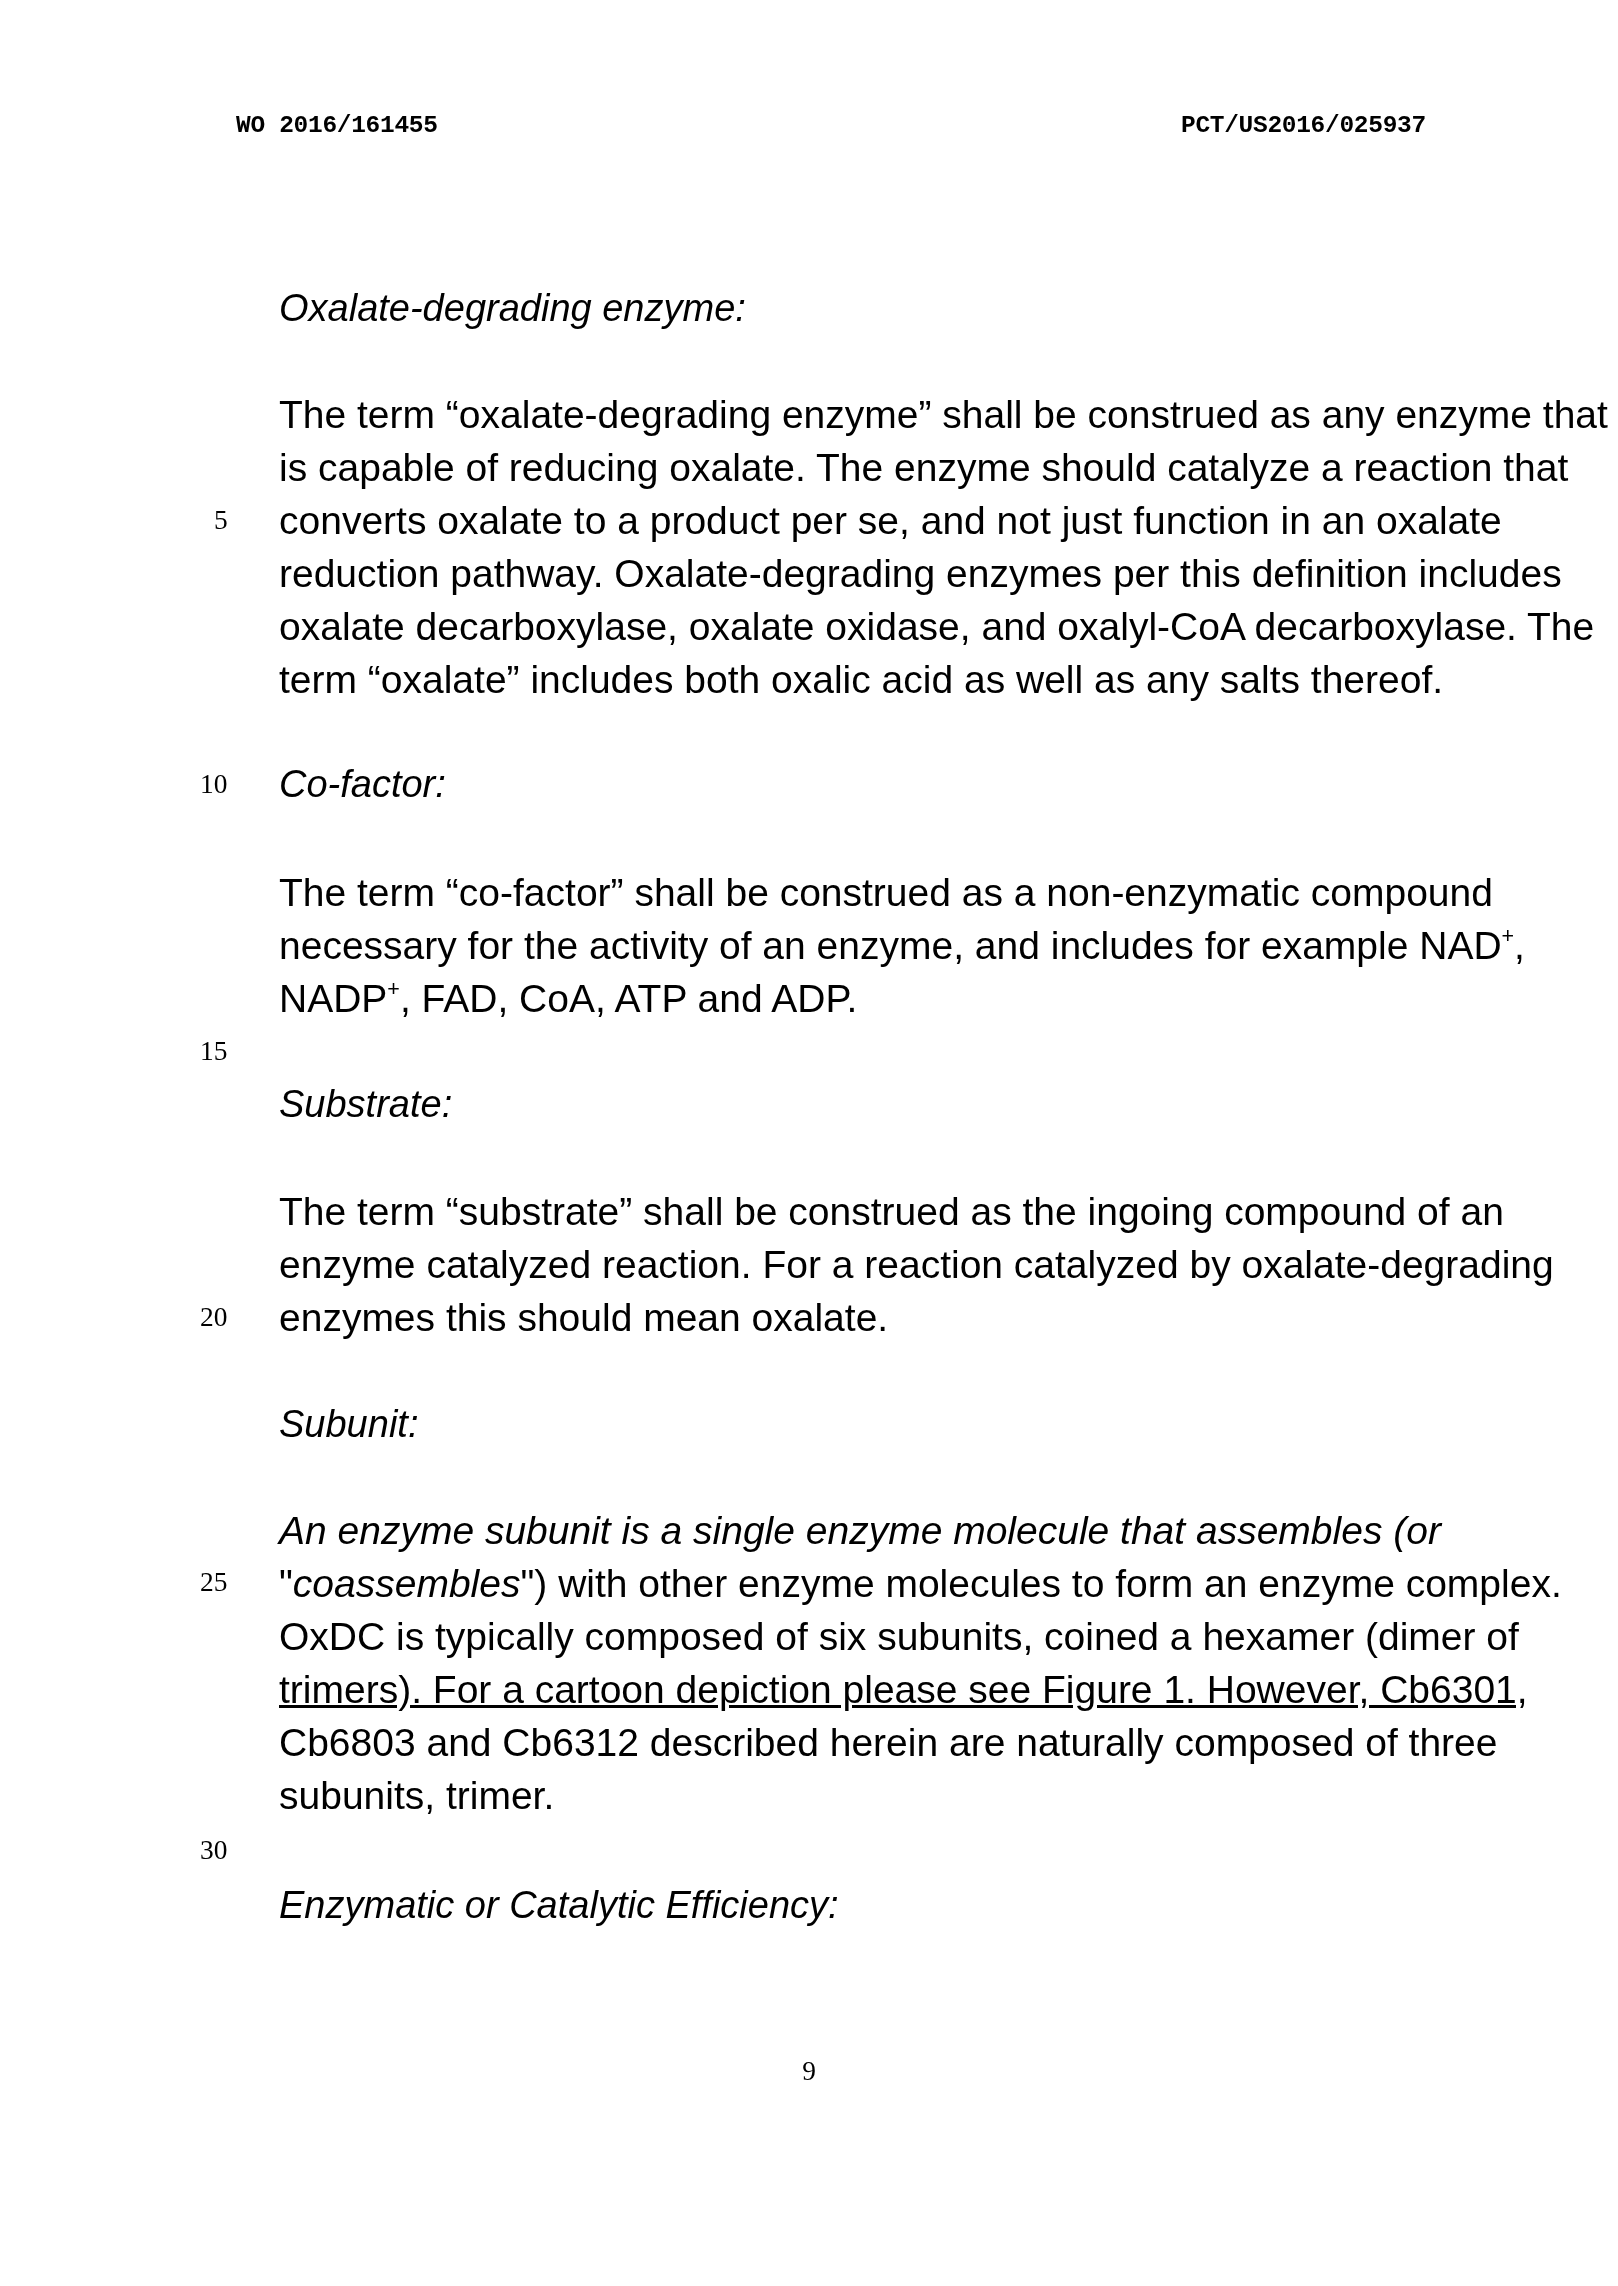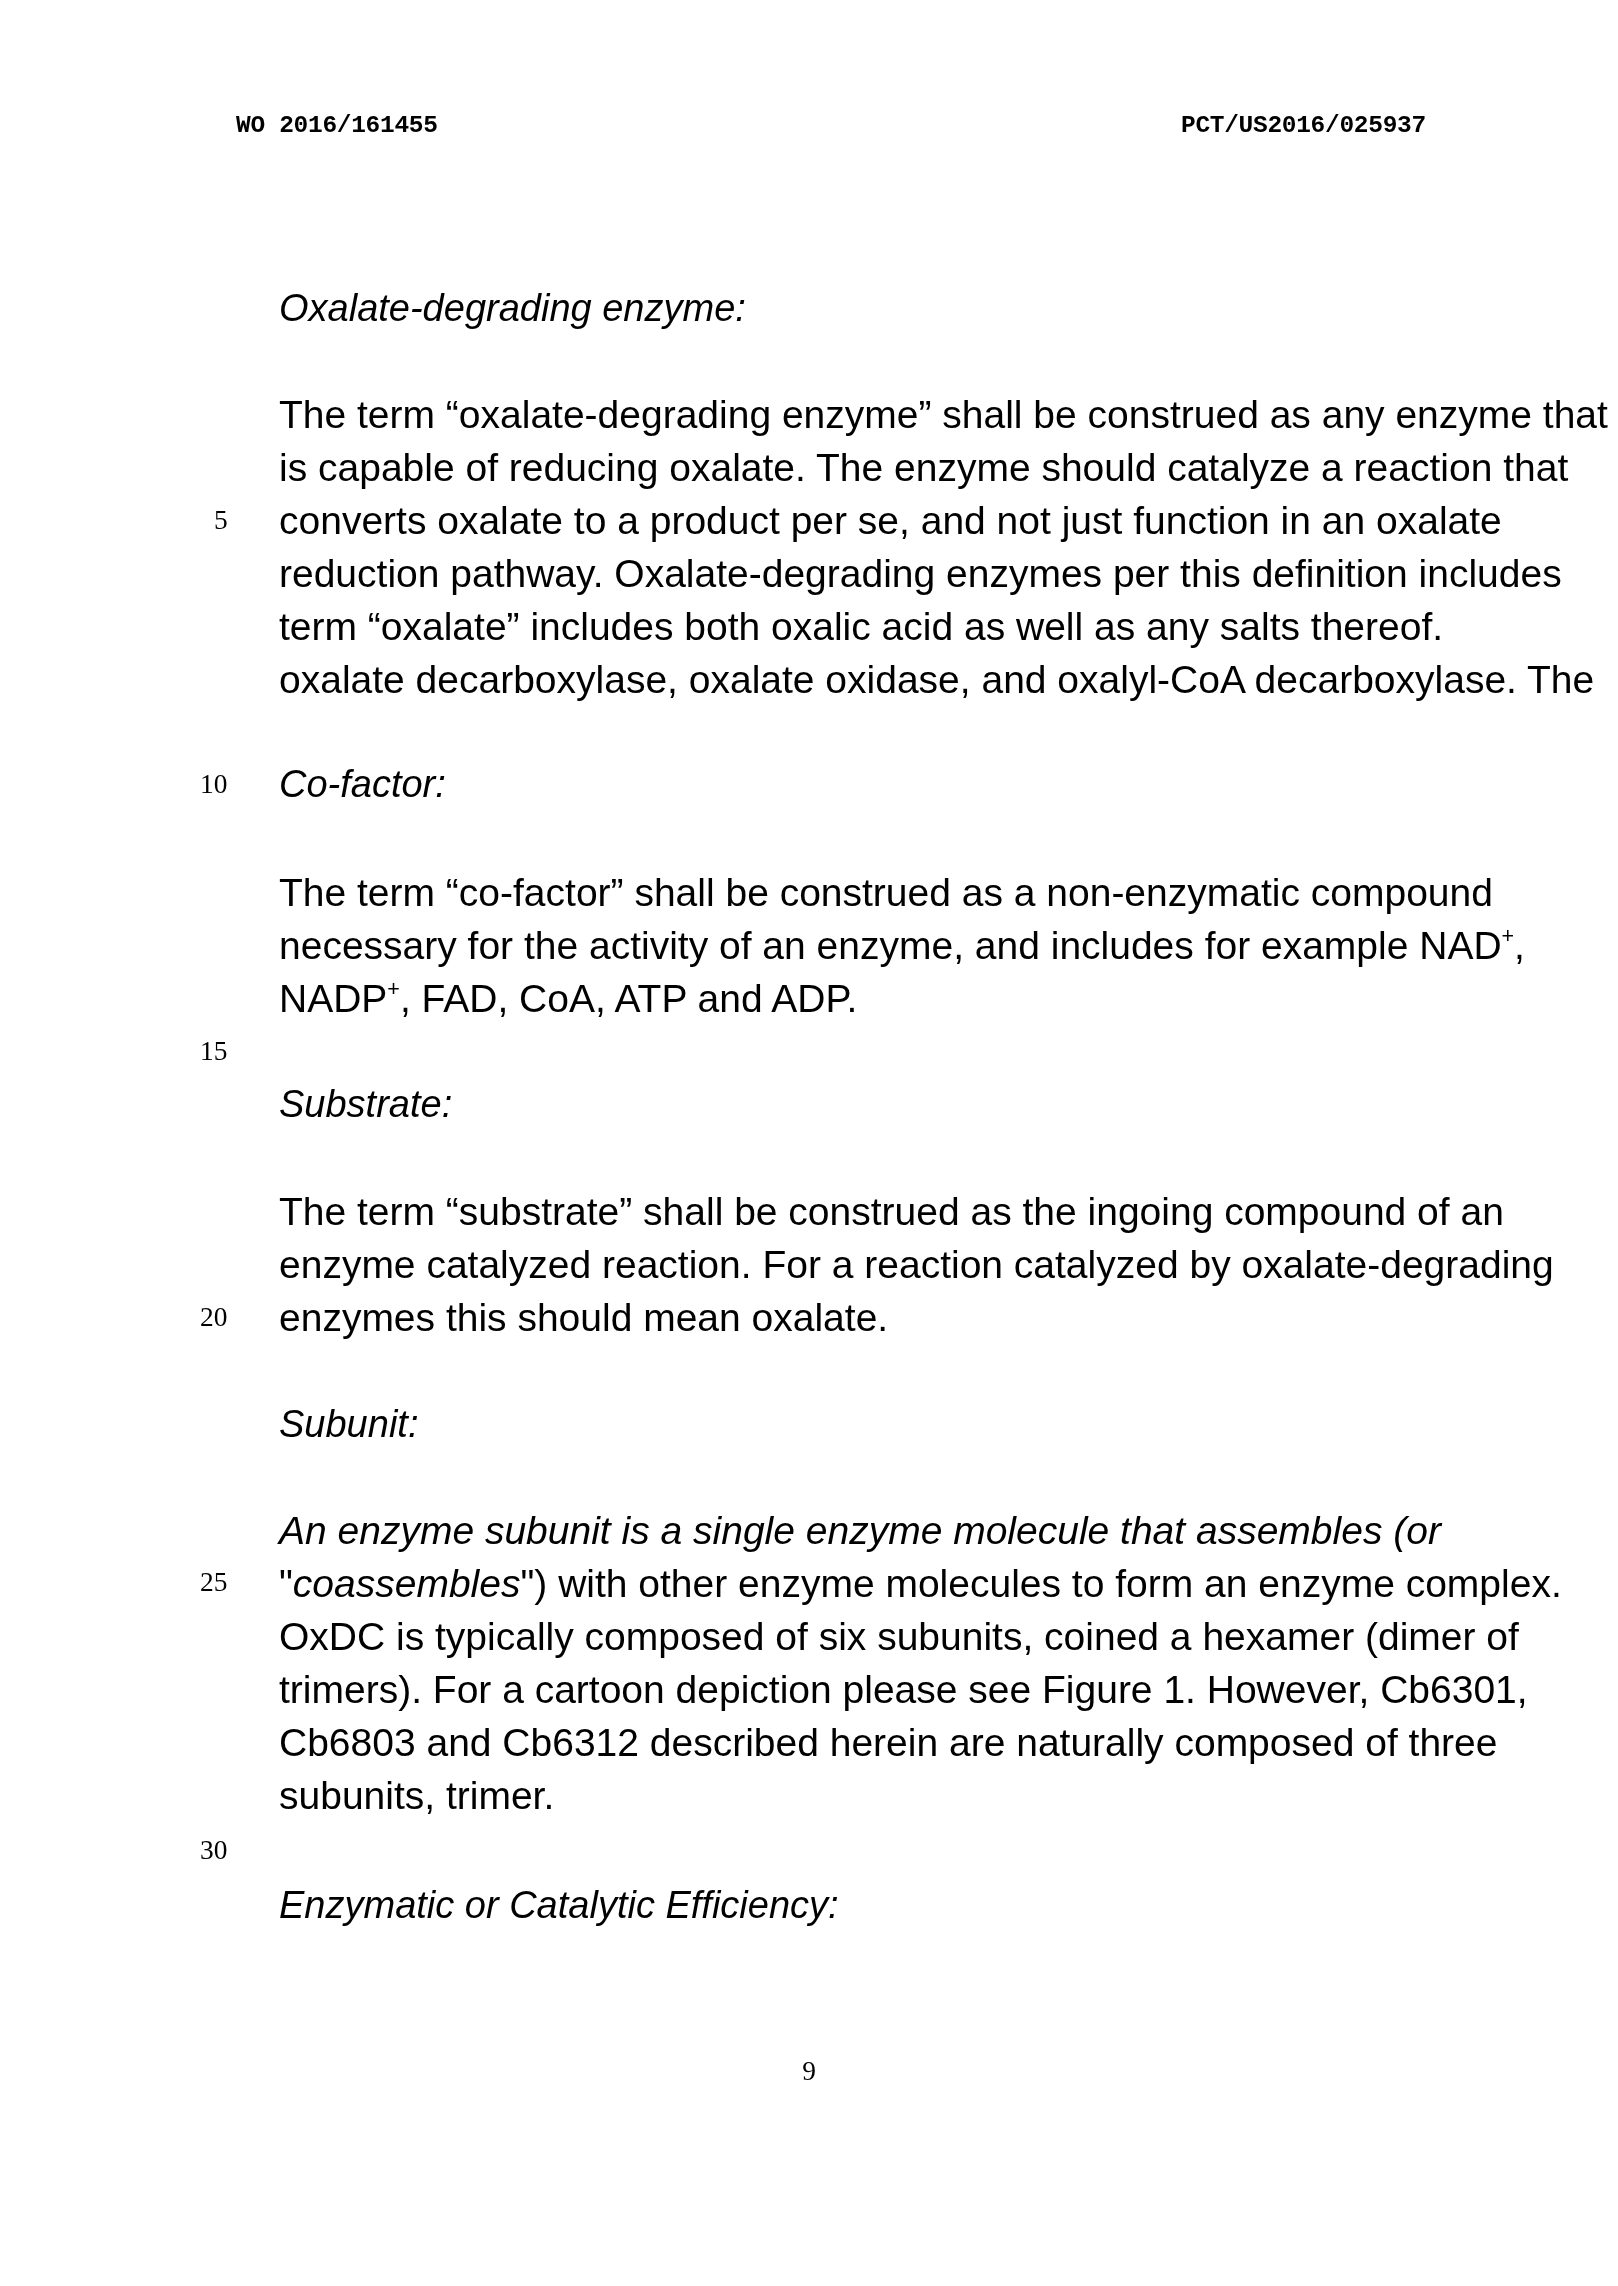--- a/index.html
+++ b/index.html
@@ -21,22 +21,22 @@
 
 <div class="hdr left">WO 2016/161455</div>
 <div class="hdr right">PCT/US2016/025937</div>
 
 <div class="heading" style="top:282px">Oxalate-degrading enzyme:</div>
 <div class="para" style="top:388px">
   <span class="line" style="white-space: nowrap; word-spacing: 0px;">The term “oxalate-degrading enzyme” shall be construed as any enzyme that</span>
   <span class="line" style="white-space: nowrap; word-spacing: 0px;">is capable of reducing oxalate. The enzyme should catalyze a reaction that</span>
   <span class="line" style="white-space: nowrap; word-spacing: 0px;">converts oxalate to a product per se, and not just function in an oxalate</span>
   <span class="line" style="white-space: nowrap; word-spacing: 0px;">reduction pathway. Oxalate-degrading enzymes per this definition includes</span>
+  <span class="line" style="white-space: nowrap; word-spacing: 0px;">oxalate decarboxylase, oxalate oxidase, and oxalyl-CoA decarboxylase. The</span>
   <span class="line last">term “oxalate” includes both oxalic acid as well as any salts thereof.</span>
-  <span class="line" style="white-space: nowrap; word-spacing: 0px;">oxalate decarboxylase, oxalate oxidase, and oxalyl-CoA decarboxylase. The</span>
 </div>
 <div class="ln" style="top:494px; left:214px">5</div>
 
 <div class="ln" style="top:758px">10</div>
 <div class="heading" style="top:758px">Co-factor:</div>
 <div class="para" style="top:866px">
   <span class="line" style="white-space: nowrap; word-spacing: 0px;">The term “co-factor” shall be construed as a non-enzymatic compound</span>
   <span class="line" style="white-space: nowrap; word-spacing: 0px;"><span>necessary for the activity of an enzyme, and includes for example NAD</span><sup>+</sup><span>,</span></span>
   <span class="line last"><span>NADP</span><sup>+</sup><span>, FAD, CoA, ATP and ADP.</span></span>
 </div>
@@ -48,21 +48,21 @@
   <span class="line" style="white-space: nowrap; word-spacing: 0px;">enzyme catalyzed reaction. For a reaction catalyzed by oxalate-degrading</span>
   <span class="line last">enzymes this should mean oxalate.</span>
 </div>
 <div class="ln" style="top:1291px">20</div>
 
 <div class="heading" style="top:1398px">Subunit:</div>
 <div class="para" style="top:1504px">
   <span class="line" style="white-space: nowrap; word-spacing: 0px; font-style: italic;">An enzyme subunit is a single enzyme molecule that assembles (or</span>
   <span class="line" style="white-space: nowrap; word-spacing: 0px;"><span>"</span><i>coassembles</i><span>") with other enzyme molecules to form an enzyme complex.</span></span>
   <span class="line" style="white-space: nowrap; word-spacing: 0px;">OxDC is typically composed of six subunits, coined a hexamer (dimer of</span>
-  <span class="line" style="white-space: nowrap; word-spacing: 0px;">trimers).  For a cartoon depiction please see Figure 1. However, Cb6301,</span>
+  <span class="line" style="white-space: nowrap; word-spacing: 0px; text-decoration: underline;">trimers).  For a cartoon depiction please see Figure 1. However, Cb6301,</span>
   <span class="line" style="white-space: nowrap; word-spacing: 0px;">Cb6803 and Cb6312 described herein are naturally composed of three</span>
   <span class="line last">subunits, trimer.</span>
 </div>
 <div class="ln" style="top:1556px">25</div>
 <div class="ln" style="top:1824px">30</div>
 
 <div class="heading" style="top:1879px">Enzymatic or Catalytic Efficiency:</div>
 
 <div class="page-num">9</div>
 

